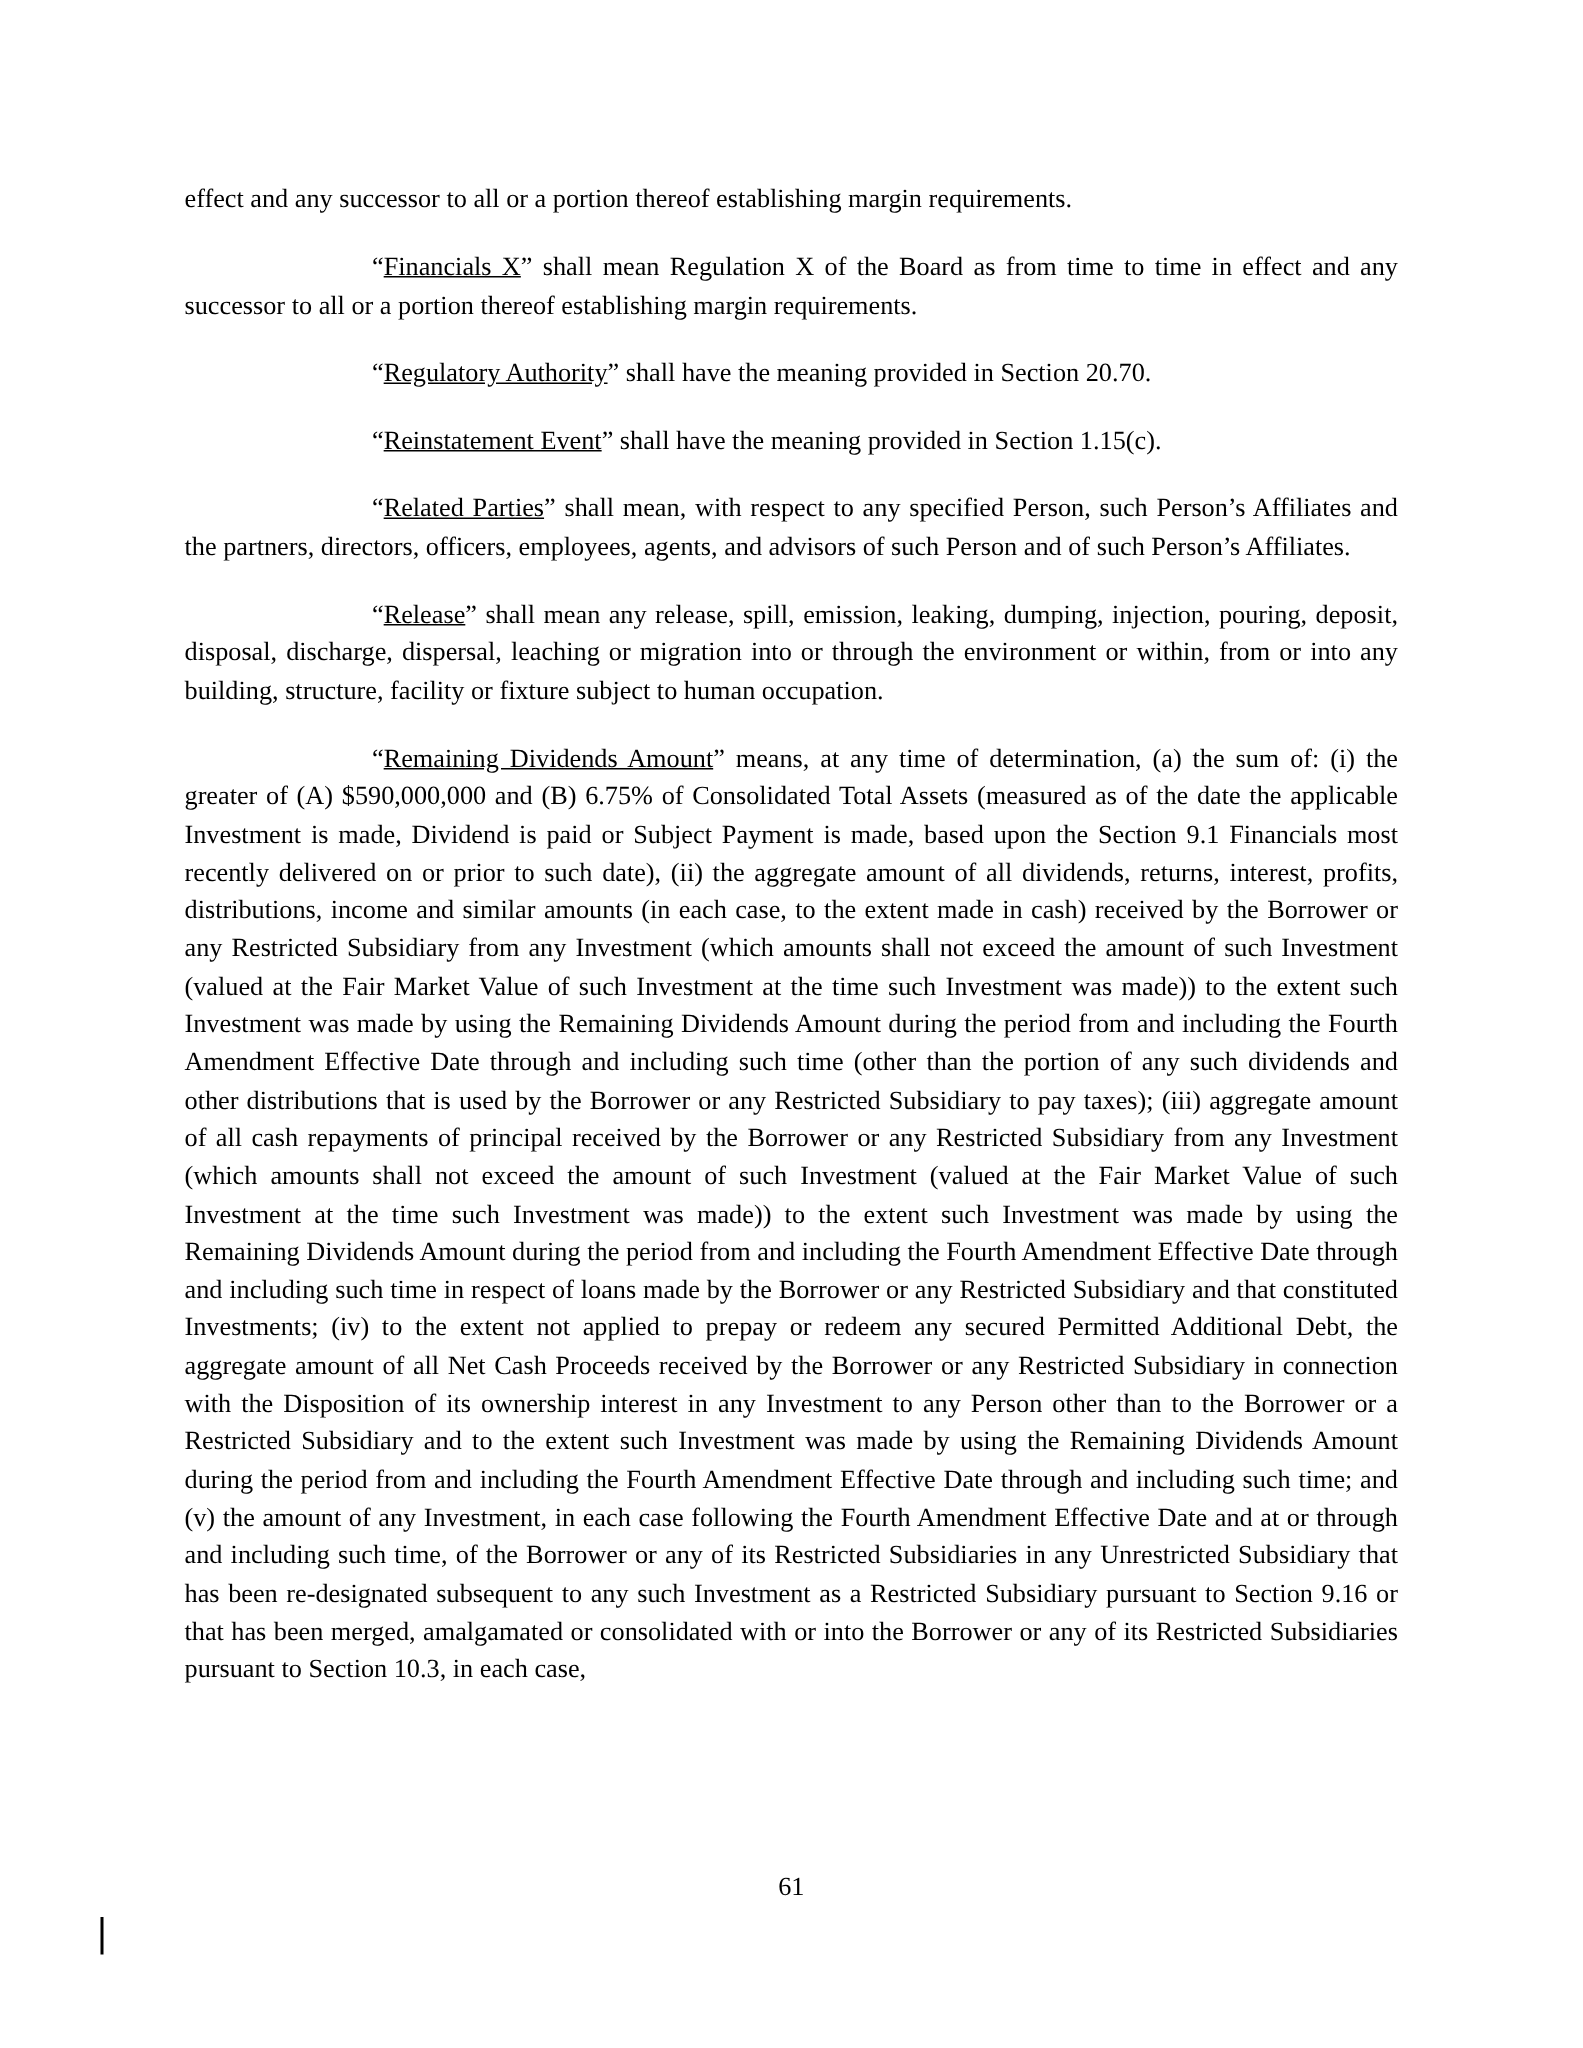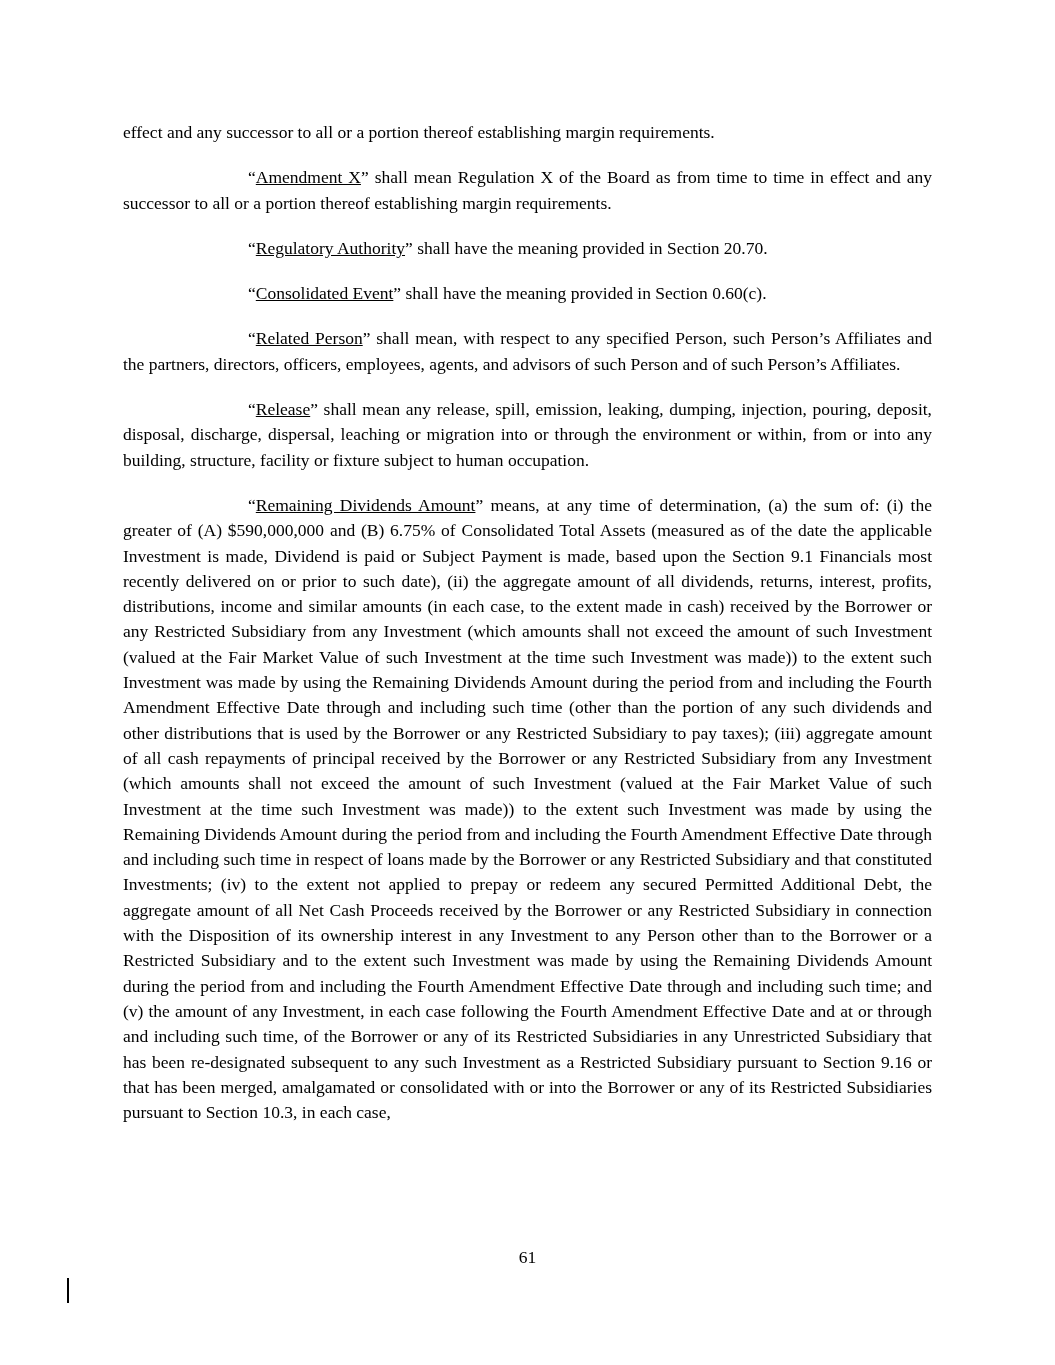--- a/index.html
+++ b/index.html
@@ -52,22 +52,22 @@
     height: 25px;
     background: #000000;
   }
 </style>
 </head>
 <body>
 
 <div class="page">
   <div class="content" id="doc-body">
       <p class="para"><span>effect and any successor to all or a portion thereof establishing margin requirements.</span></p>
-      <p class="para indent"><span>“</span><span class="term">Amendment X</span><span>” shall mean Regulation X of the Board as from time to time in effect and any successor to all or a portion thereof establishing margin requirements.</span></p>
+      <p class="para indent"><span>“</span><span class="term">Financials X</span><span>” shall mean Regulation X of the Board as from time to time in effect and any successor to all or a portion thereof establishing margin requirements.</span></p>
       <p class="para indent"><span>“</span><span class="term">Regulatory Authority</span><span>” shall have the meaning provided in Section 20.70.</span></p>
-      <p class="para indent"><span>“</span><span class="term">Consolidated Event</span><span>” shall have the meaning provided in Section 0.60(c).</span></p>
-      <p class="para indent"><span>“</span><span class="term">Related Person</span><span>” shall mean, with respect to any specified Person, such Person’s Affiliates and the partners, directors, officers, employees, agents, and advisors of such Person and of such Person’s Affiliates.</span></p>
+      <p class="para indent"><span>“</span><span class="term">Reinstatement Event</span><span>” shall have the meaning provided in Section 1.15(c).</span></p>
+      <p class="para indent"><span>“</span><span class="term">Related Parties</span><span>” shall mean, with respect to any specified Person, such Person’s Affiliates and the partners, directors, officers, employees, agents, and advisors of such Person and of such Person’s Affiliates.</span></p>
       <p class="para indent"><span>“</span><span class="term">Release</span><span>” shall mean any release, spill, emission, leaking, dumping, injection, pouring, deposit, disposal, discharge, dispersal, leaching or migration into or through the environment or within, from or into any building, structure, facility or fixture subject to human occupation.</span></p>
       <p class="para indent"><span>“</span><span class="term">Remaining Dividends Amount</span><span>” means, at any time of determination, (a) the sum of: (i) the greater of (A) $590,000,000 and (B) 6.75% of Consolidated Total Assets (measured as of the date the applicable Investment is made, Dividend is paid or Subject Payment is made, based upon the Section 9.1 Financials most recently delivered on or prior to such date), (ii) the aggregate amount of all dividends, returns, interest, profits, distributions, income and similar amounts (in each case, to the extent made in cash) received by the Borrower or any Restricted Subsidiary from any Investment (which amounts shall not exceed the amount of such Investment (valued at the Fair Market Value of such Investment at the time such Investment was made)) to the extent such Investment was made by using the Remaining Dividends Amount during the period from and including the Fourth Amendment Effective Date through and including such time (other than the portion of any such dividends and other distributions that is used by the Borrower or any Restricted Subsidiary to pay taxes); (iii) aggregate amount of all cash repayments of principal received by the Borrower or any Restricted Subsidiary from any Investment (which amounts shall not exceed the amount of such Investment (valued at the Fair Market Value of such Investment at the time such Investment was made)) to the extent such Investment was made by using the Remaining Dividends Amount during the period from and including the Fourth Amendment Effective Date through and including such time in respect of loans made by the Borrower or any Restricted Subsidiary and that constituted Investments; (iv) to the extent not applied to prepay or redeem any secured Permitted Additional Debt, the aggregate amount of all Net Cash Proceeds received by the Borrower or any Restricted Subsidiary in connection with the Disposition of its ownership interest in any Investment to any Person other than to the Borrower or a Restricted Subsidiary and to the extent such Investment was made by using the Remaining Dividends Amount during the period from and including the Fourth Amendment Effective Date through and including such time; and (v) the amount of any Investment, in each case following the Fourth Amendment Effective Date and at or through and including such time, of the Borrower or any of its Restricted Subsidiaries in any Unrestricted Subsidiary that has been re-designated subsequent to any such Investment as a Restricted Subsidiary pursuant to Section 9.16 or that has been merged, amalgamated or consolidated with or into the Borrower or any of its Restricted Subsidiaries pursuant to Section 10.3, in each case,</span></p>
     </div>
   <div class="change-bar"></div>
   <div class="page-number">61</div>
 </div>
 
 </body></html>

